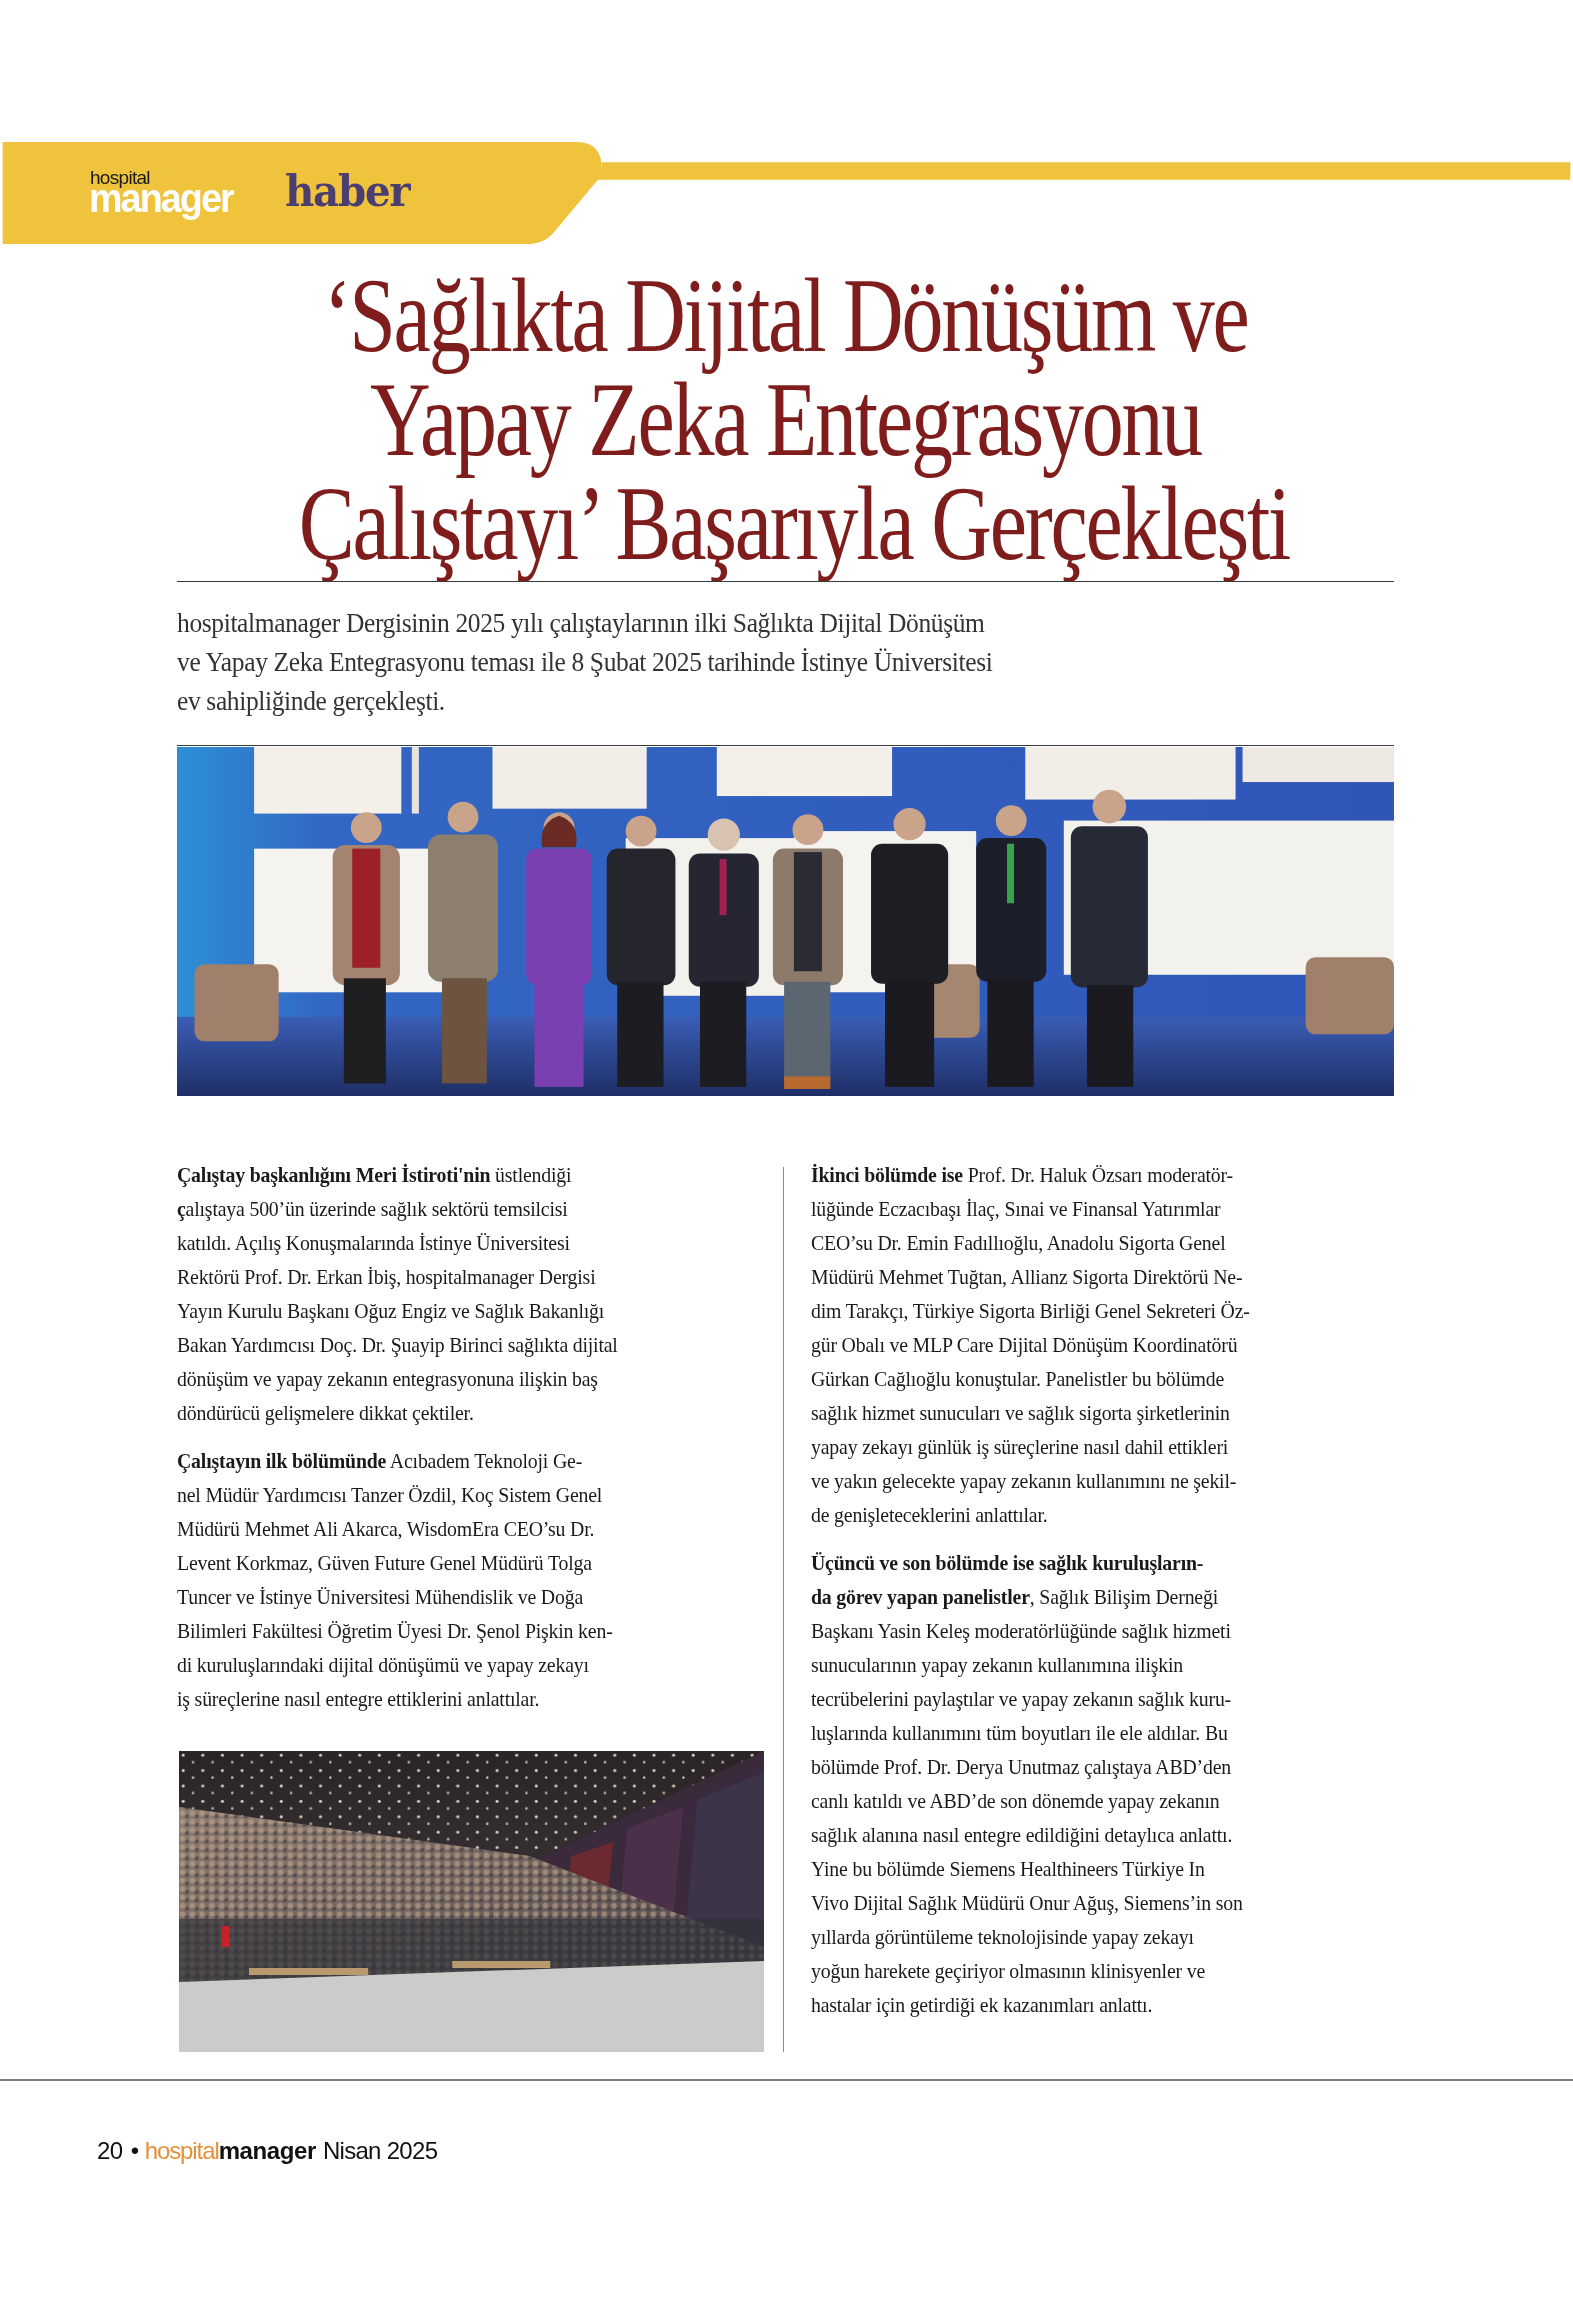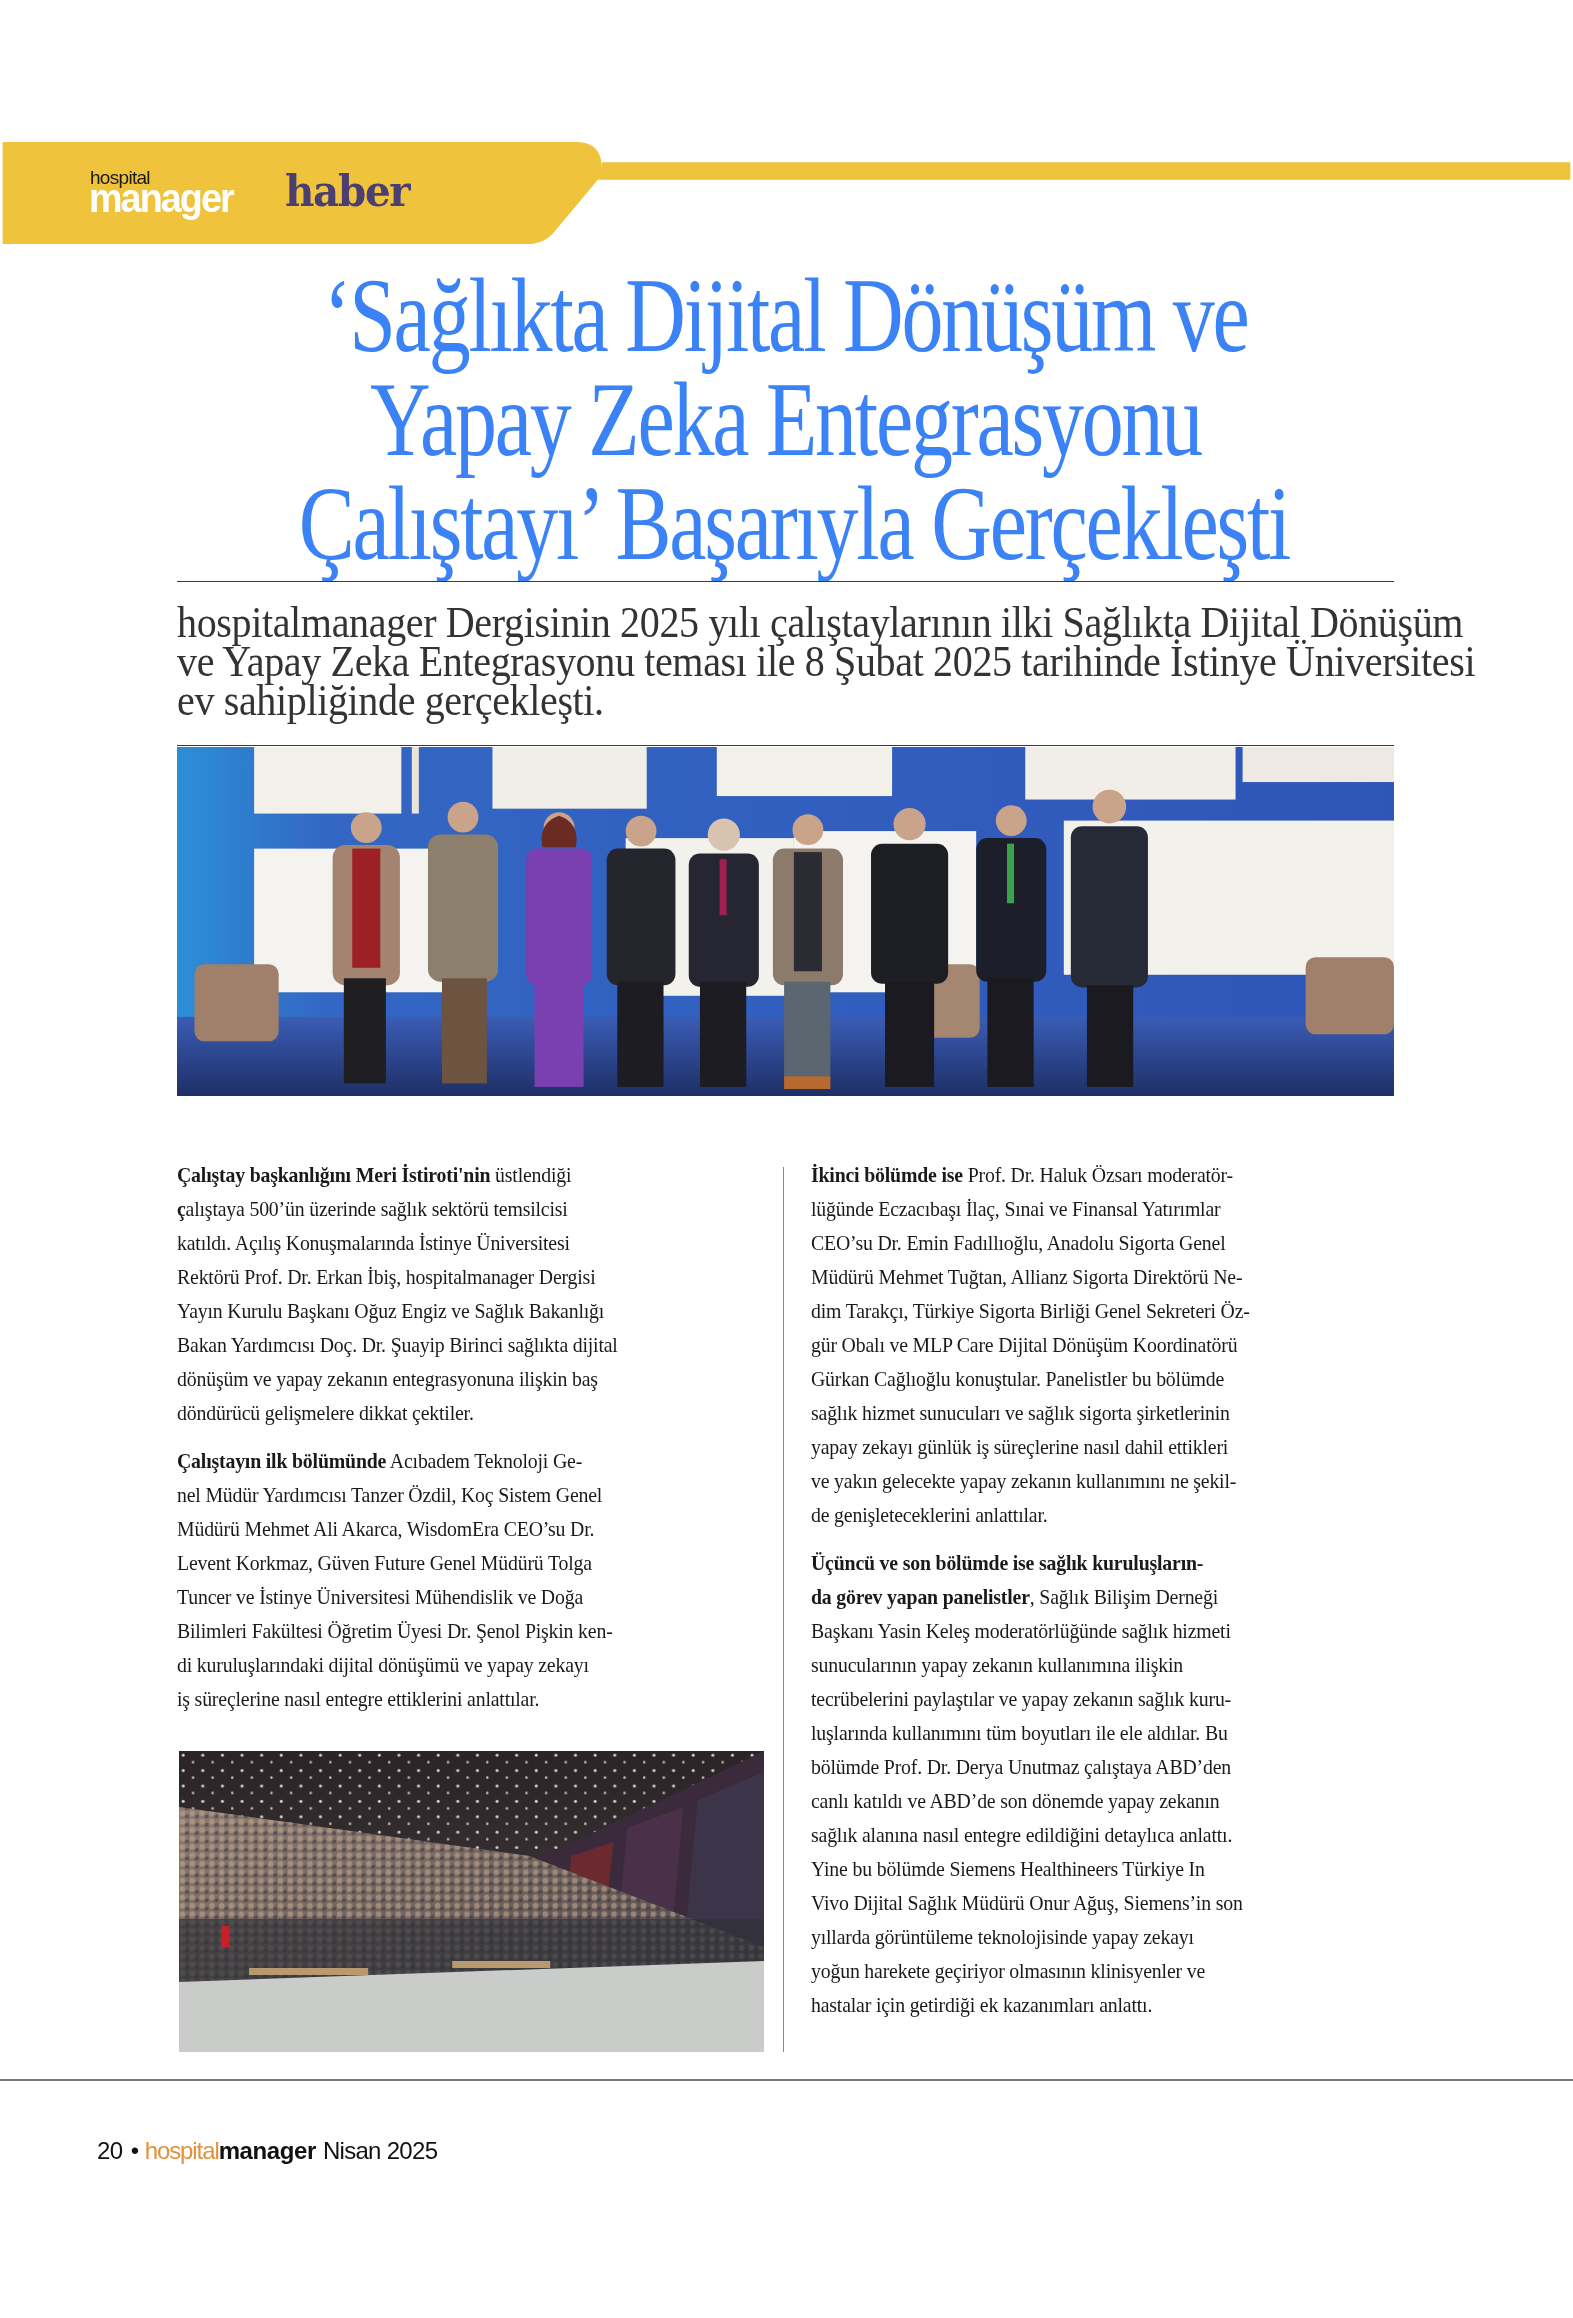--- a/index.html
+++ b/index.html
@@ -7,28 +7,28 @@
 
   
   .banner { position: absolute; left: 0; top: 142px; width: 1573px; height: 102px; }
   .banner svg { position: absolute; left: 0; top: 0; }
   .logo { position: absolute; left: 90px; top: 168px; width: 182px; height: 49px; }
   .logo-hospital { position: absolute; left: 0; top: 0; font-family: "Liberation Sans", sans-serif; font-size: 19px; color: #1a1a1a; letter-spacing: -0.7px; line-height: 19px; }
   .logo-manager { position: absolute; left: -1.4px; top: 9.8px; font-family: "Liberation Sans", sans-serif; font-weight: 700; font-size: 41px; color: #ffffff; letter-spacing: -2.1px; line-height: 41px; transform: scaleX(0.92); transform-origin: left top; }
   .section-label { position: absolute; left: 285px; top: 168px; font-family: "DejaVu Serif", serif; font-weight: 700; font-size: 43px; color: #4b3f72; letter-spacing: -1.4px; line-height: 46px; transform: scaleX(0.94); transform-origin: left top; }
 
   
-  .headline { position: absolute; left: 177px; top: 264px; width: 1217px; text-align: center; font-family: "Liberation Serif", serif; font-size: 105px; line-height: 104px; color: #3b82f6; letter-spacing: -2.8px; }
+  .headline { position: absolute; left: 177px; top: 264px; width: 1217px; text-align: center; font-family: "Liberation Serif", serif; font-size: 105px; line-height: 104px; color: #7f1d1d; letter-spacing: -2.8px; }
   .headline .line { display: block; white-space: nowrap; transform: scaleX(0.80); transform-origin: center top; }
   .rule { position: absolute; height: 1.4px; background: #3a3a3a; }
   .rule-1 { left: 177px; top: 581px; width: 1217px; }
   .rule-2 { left: 177px; top: 745px; width: 1217px; height: 1.4px; }
 
   
-  .lead { position: absolute; left: 177px; top: 603px; width: 1220px; font-family: "Liberation Serif", serif; font-size: 44px; line-height: 39px; color: #333; letter-spacing: -0.4px; }
+  .lead { position: absolute; left: 177px; top: 603px; width: 1220px; font-family: "Liberation Serif", serif; font-size: 28px; line-height: 39px; color: #333; letter-spacing: -0.4px; }
   .lead .line { display: block; white-space: nowrap; transform: scaleX(0.91); transform-origin: left top; }
 
   
   .photo-main { position: absolute; left: 177px; top: 747px; width: 1217px; height: 349px; overflow: hidden; }
   .photo-audience { position: absolute; left: 179px; top: 1751px; width: 585px; height: 301px; overflow: hidden; }
 
   
   .col { position: absolute; font-family: "Liberation Serif", serif; font-size: 22px; line-height: 34px; color: #1a1a1a; letter-spacing: -0.2px; }
   .col-left { left: 177px; top: 1158px; width: 596px; }
   .col-right { left: 811px; top: 1158px; width: 589px; }

